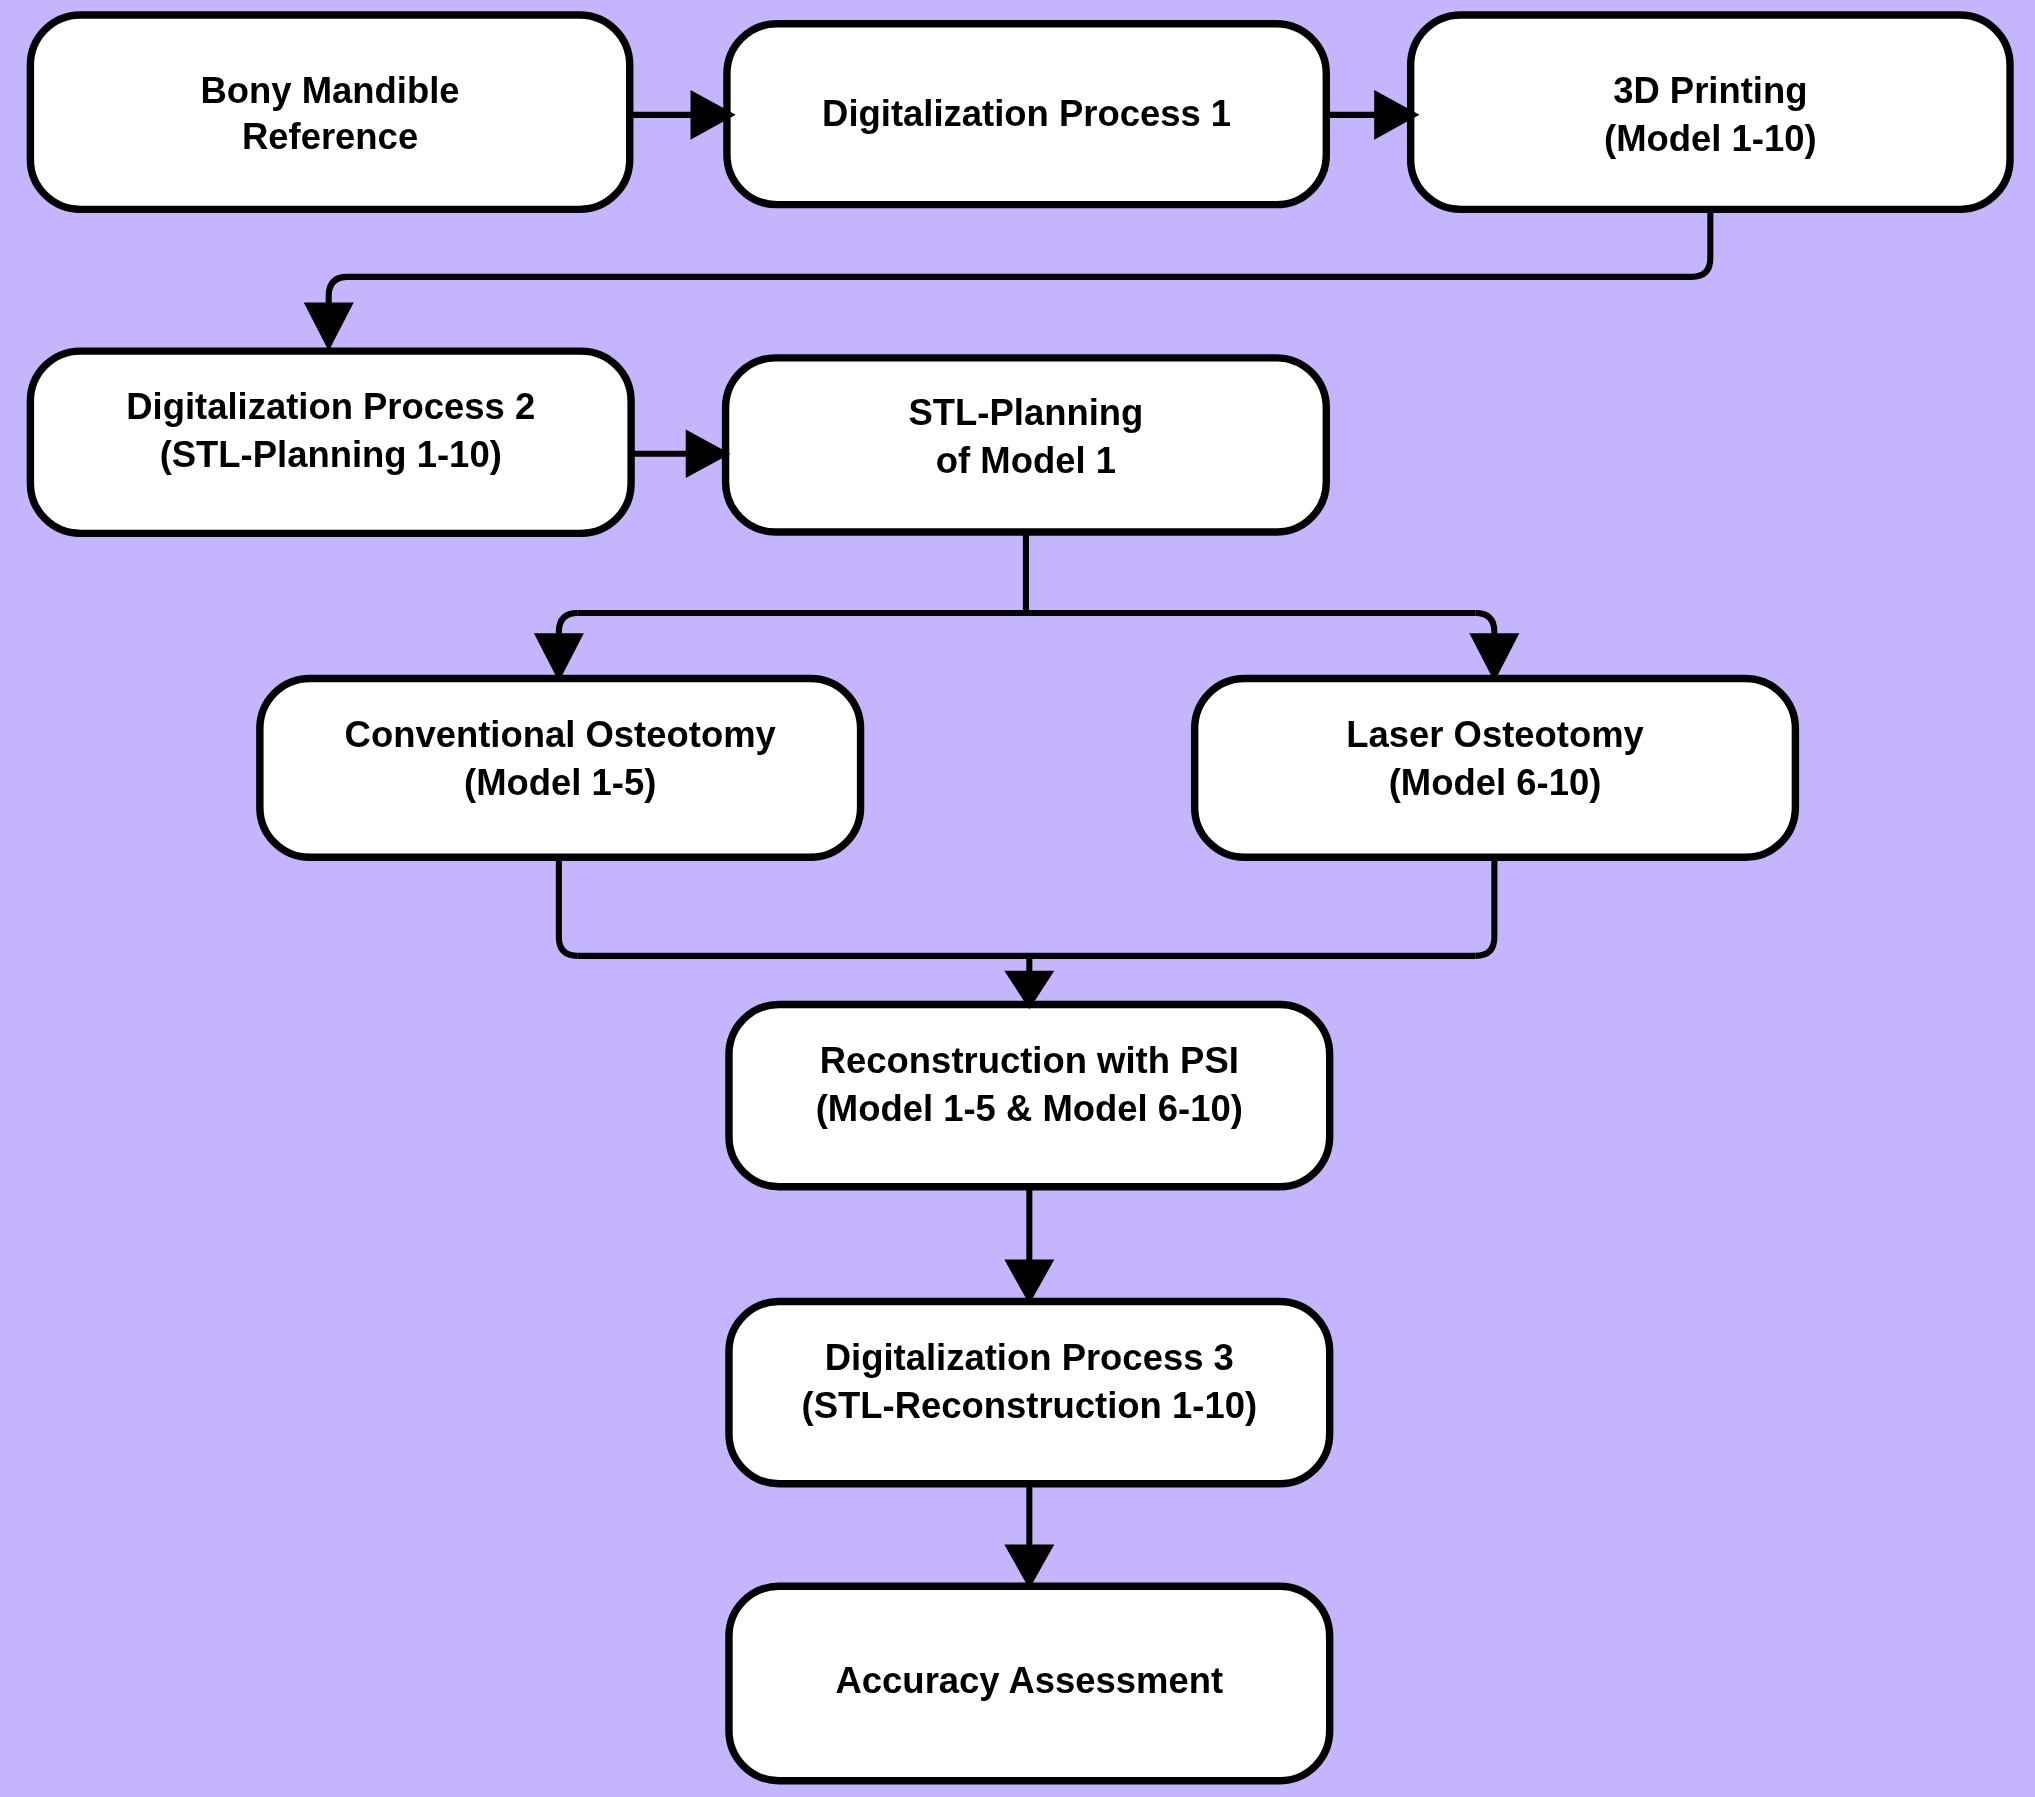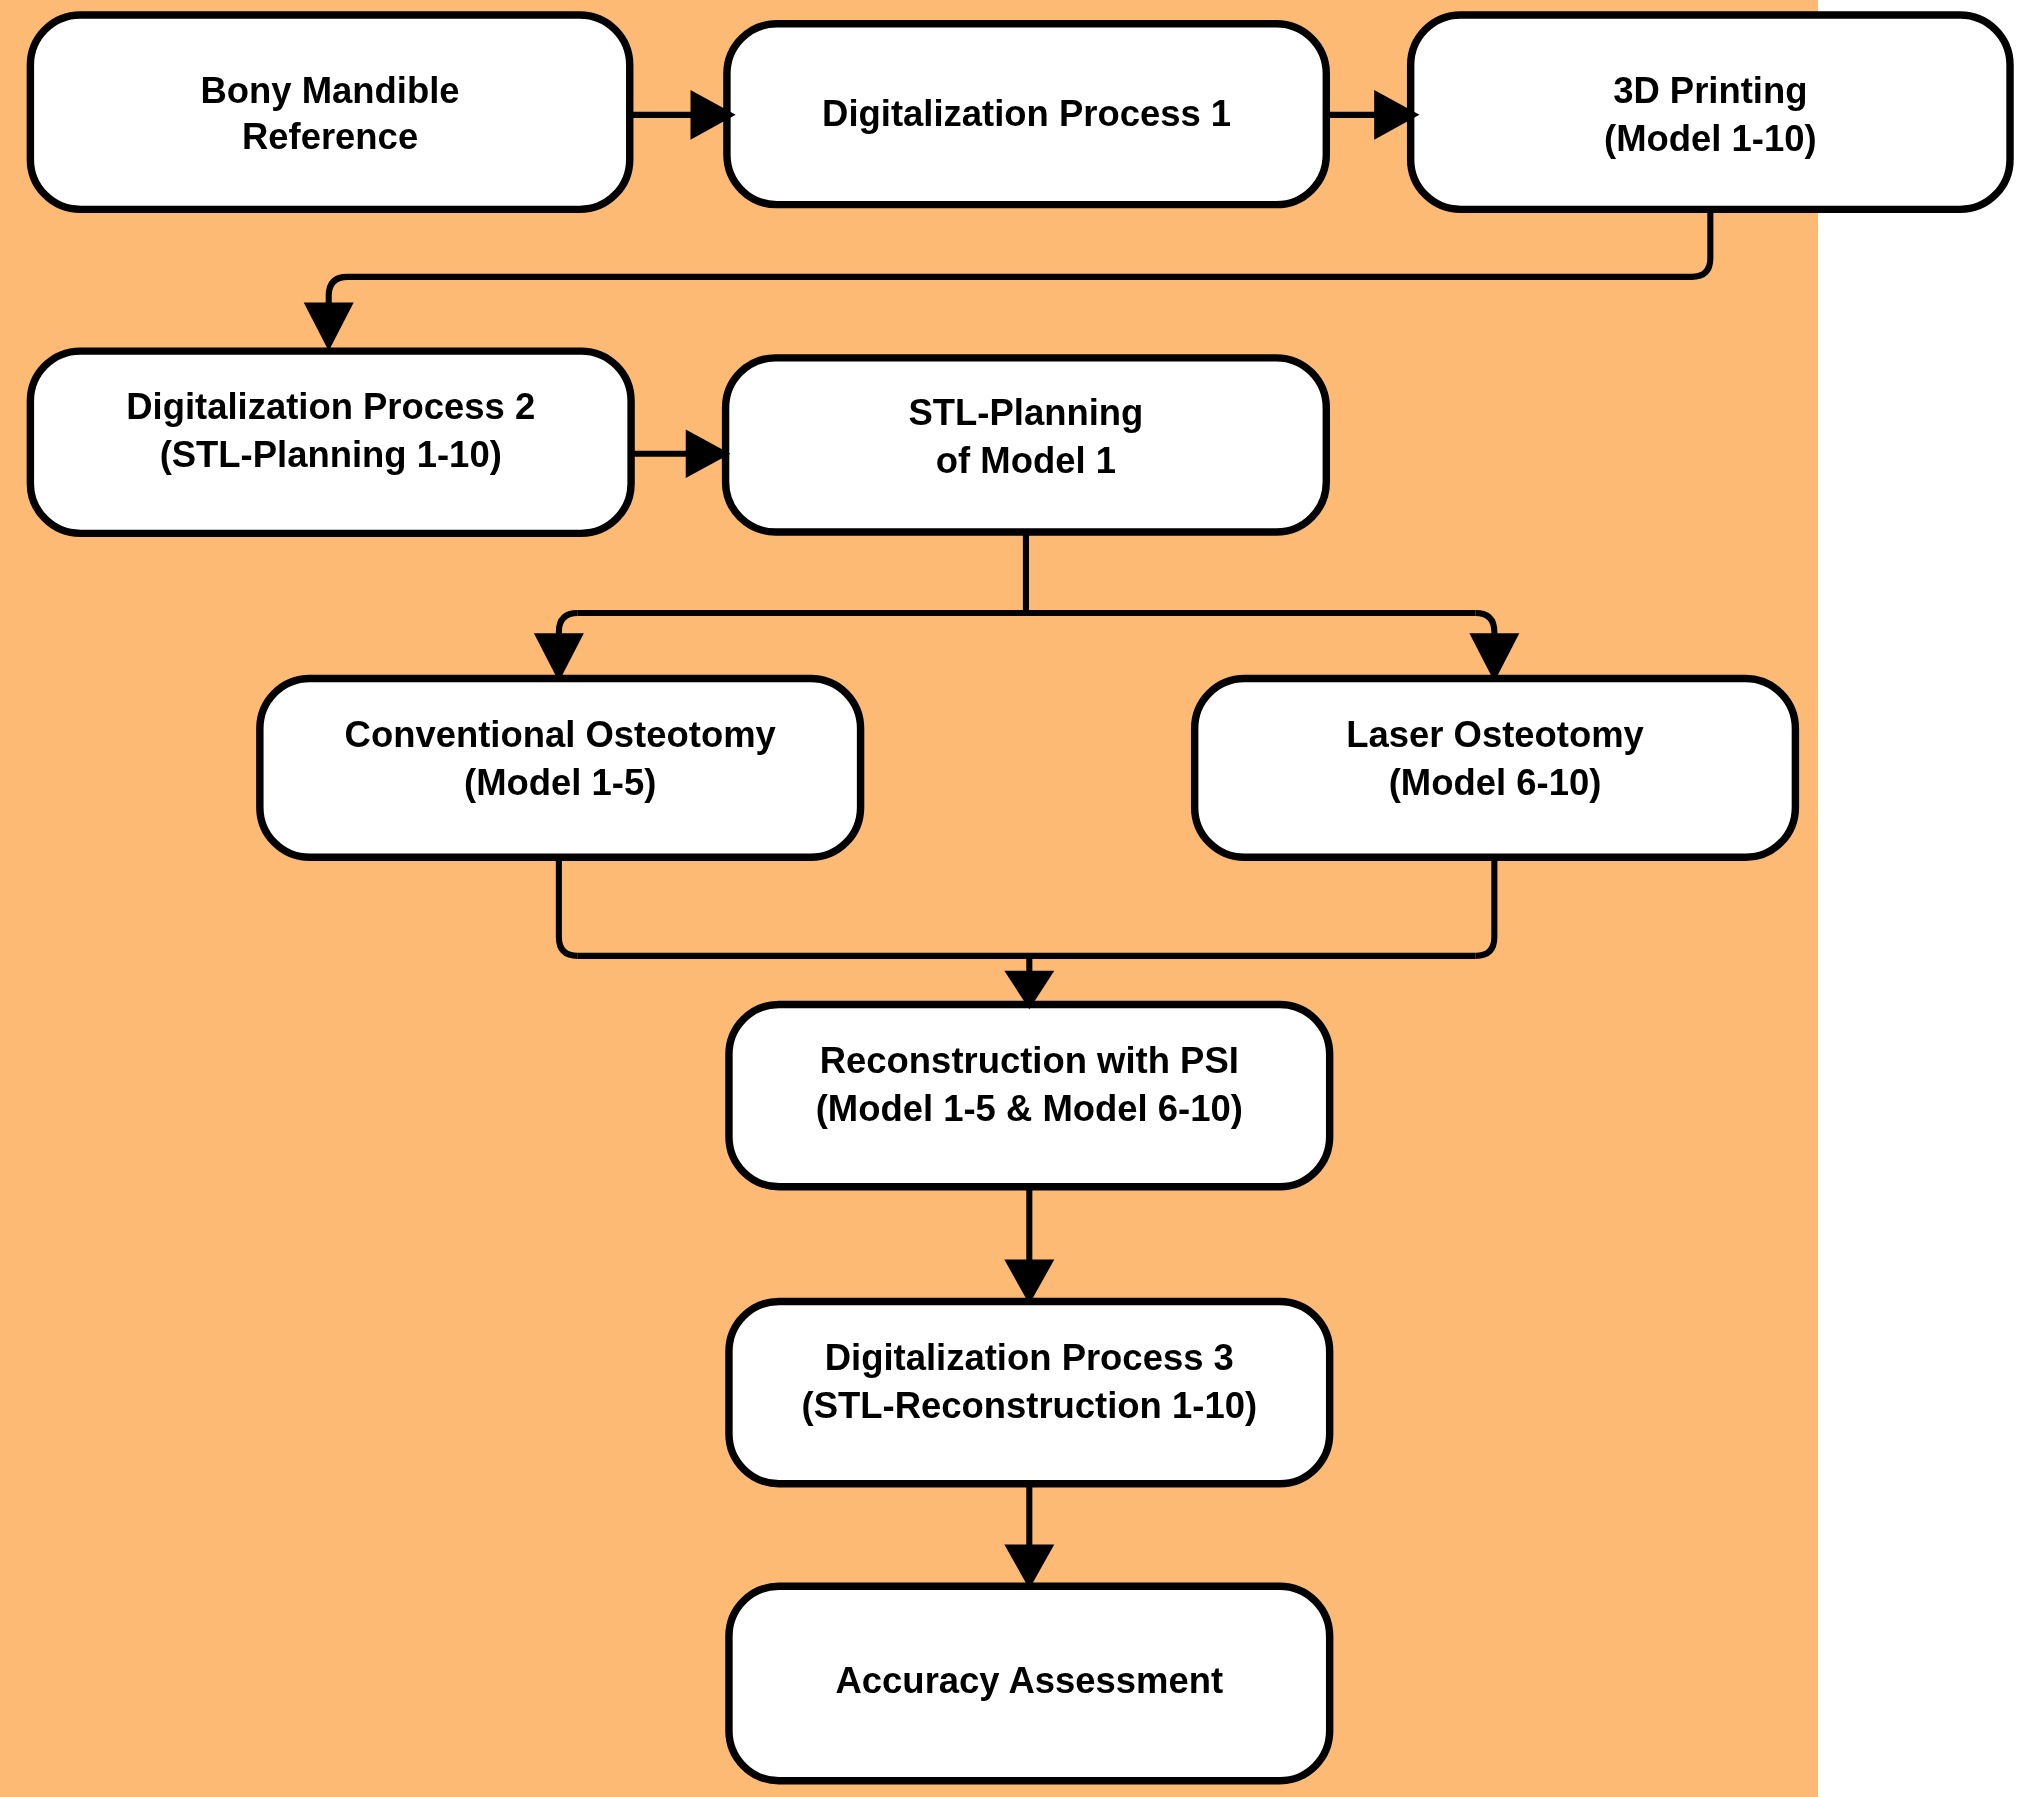--- a/index.html
+++ b/index.html
@@ -8,23 +8,23 @@
     background: #ffffff;
   }
   body {
     width: 2035px;
     height: 1797px;
     font-family: "Liberation Sans", sans-serif;
     overflow: hidden;
   }
   #flow-root {
     position: relative;
-    width: 1818px;
+    width: 2035px;
     height: 1797px;
-    background: #fdba74;
+    background: #c4b5fd;
   }
   svg#flow-svg {
     position: absolute;
     top: 0;
     left: 0;
     width: 2035px;
     height: 1797px;
     display: block;
   }
   .node-shape {

